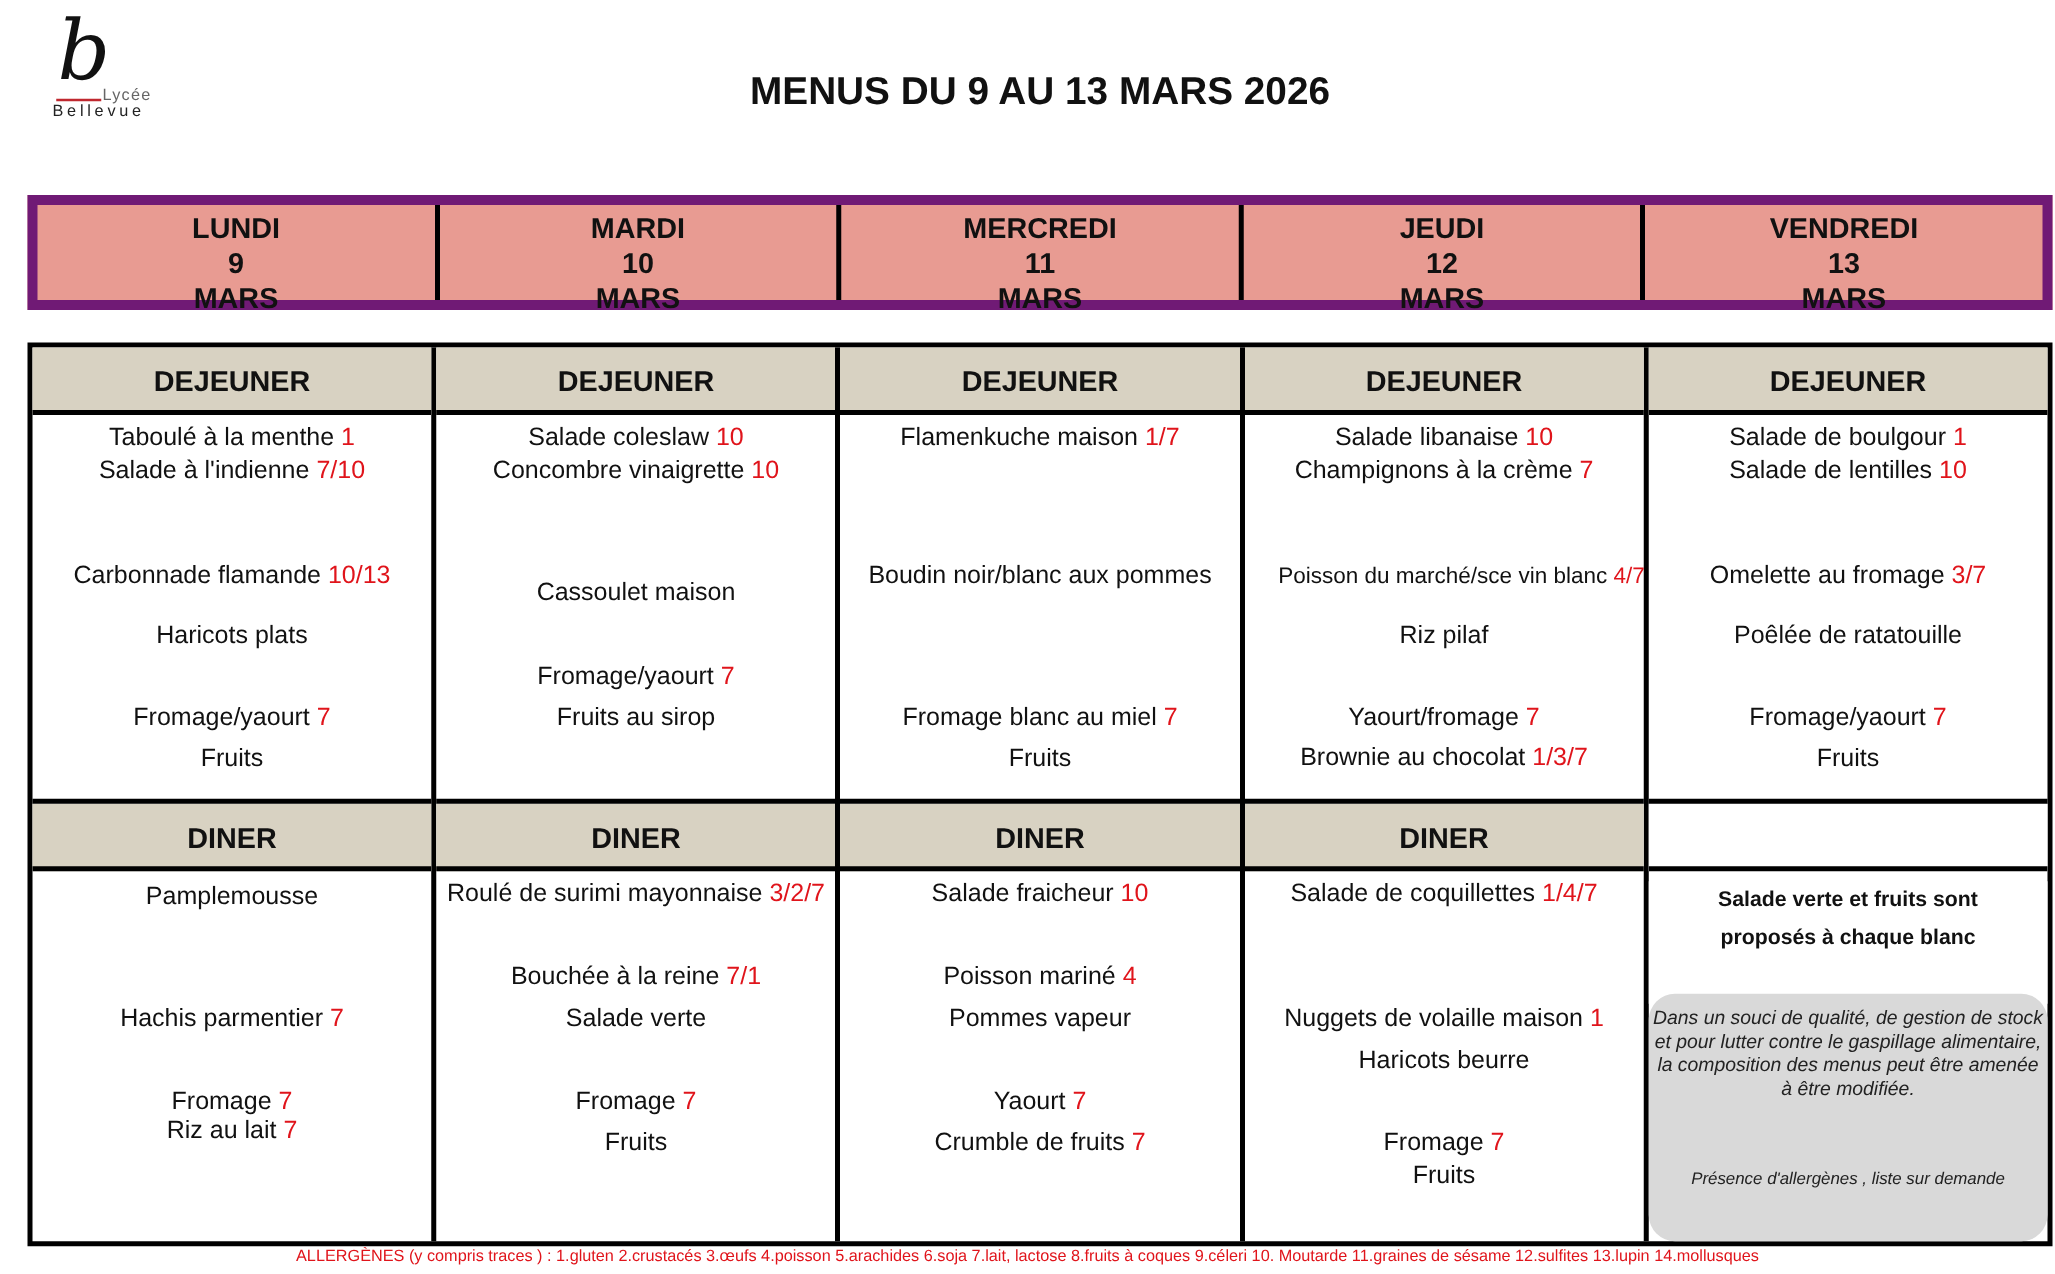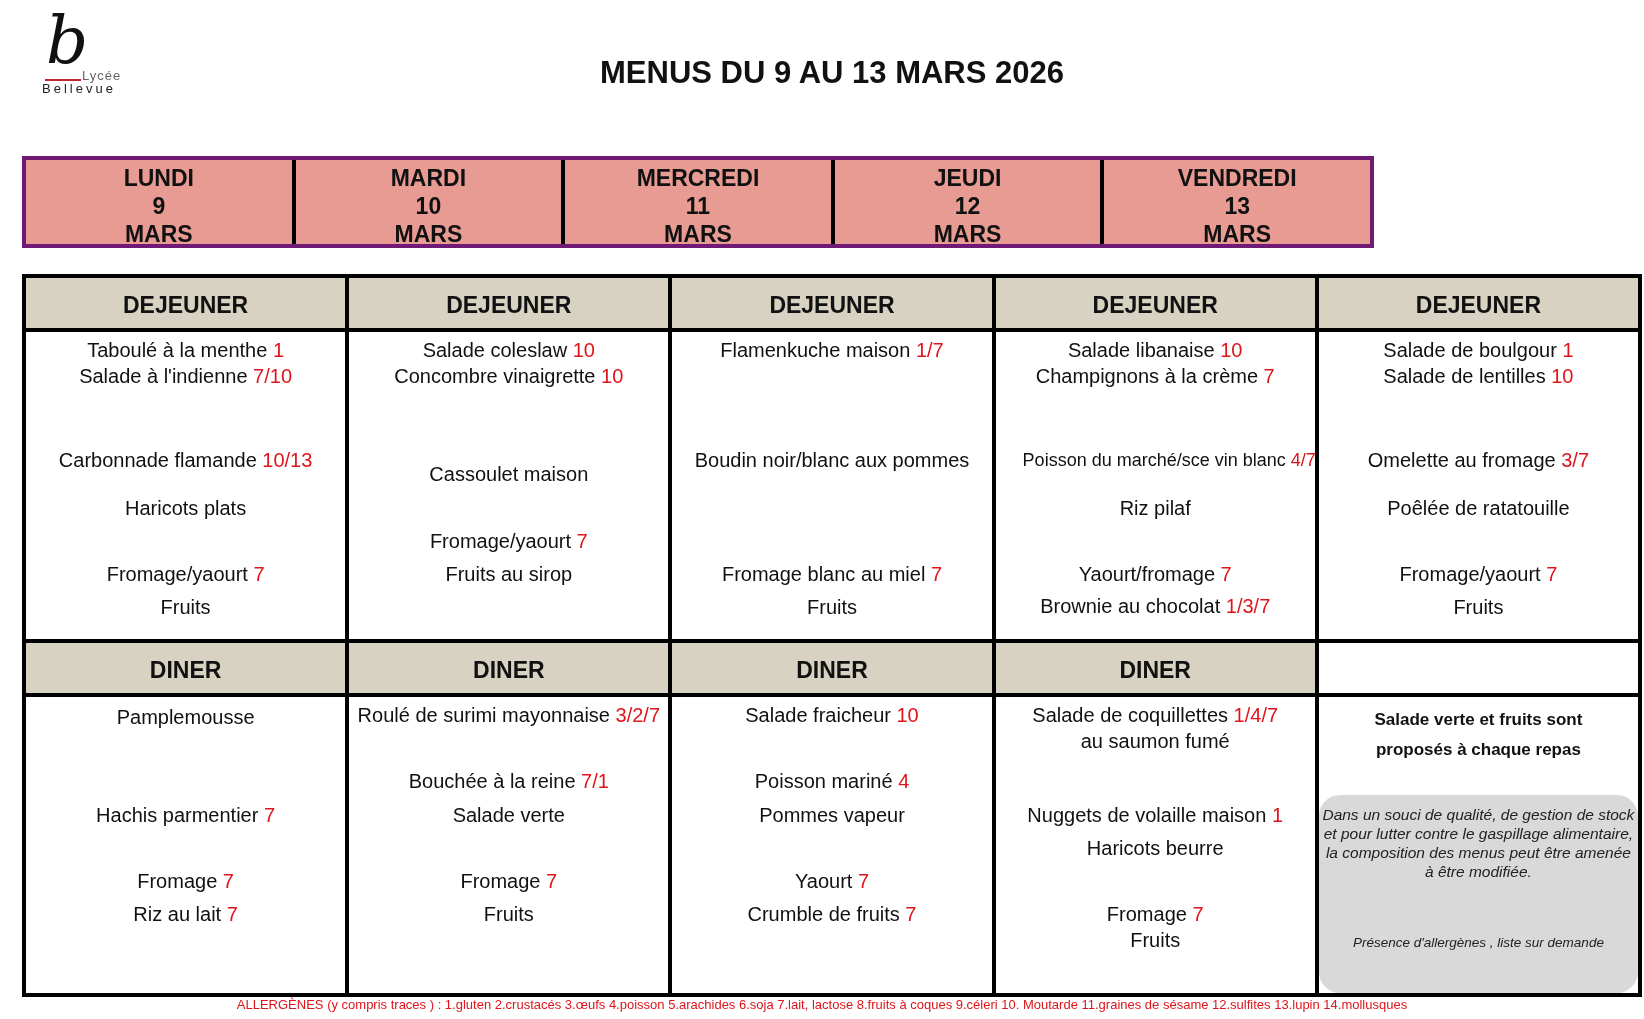--- a/index.html
+++ b/index.html
@@ -7,21 +7,21 @@
   body { position: relative; font-family: "Liberation Sans", sans-serif; color: #111; }
 
   .logo { position: absolute; left: 40px; top: 8px; width: 100px; height: 80px; }
   .logo .b-glyph { position: absolute; left: 6px; top: 0; font-family: "DejaVu Serif", serif; font-style: italic; font-size: 66px; line-height: 66px; color: #111; }
   .logo .red-bar { position: absolute; left: 5px; top: 71px; width: 36px; height: 2px; background: #c0282f; }
   .logo .lycee { position: absolute; left: 42px; top: 60px; font-size: 13px; color: #666; letter-spacing: 1px; }
   .logo .bellevue { position: absolute; left: 2px; top: 73px; font-size: 13px; letter-spacing: 3px; color: #222; }
 
   .page-title { position: absolute; left: 0; width: 1664px; top: 55px; text-align: center; font-size: 31px; font-weight: bold; color: #111; letter-spacing: 0px; }
 
-  .days { position: absolute; left: 22px; top: 156px; width: 1352px; height: 92px; display: flex; border: 4px solid #701a75; background: #e89b92; }
+  .days { position: absolute; left: 22px; top: 156px; width: 1620px; height: 92px; display: flex; border: 8px solid #701a75; background: #e89b92; }
   .day { flex: 1; border-right: 4px solid #000; text-align: center; font-weight: bold; font-size: 23px; line-height: 28px; padding-top: 4px; }
   .day:last-child { border-right: none; }
 
   .meals { position: absolute; left: 22px; top: 274px; width: 1620px; height: 723px; border: 4px solid #000; display: flex; }
   .col { flex: 1; border-right: 4px solid #000; display: flex; flex-direction: column; position: relative; }
   .col:last-child { border-right: none; }
   .meal-head { height: 54px; background: #d8d2c2; text-align: center; font-weight: bold; font-size: 23px; line-height: 54px; border-bottom: 4px solid #000; }
   .meal-head.blank { background: #ffffff; }
   .lunch-body { height: 311px; border-bottom: 4px solid #000; position: relative; }
   .dinner-body { flex: 1; position: relative; padding-left: 28px; }
@@ -85,21 +85,21 @@
         <div class="item" style="top: 116px;"><span>Carbonnade flamande </span><span class="al">10/13</span></div>
         <div class="item" style="top: 164px;"><span>Haricots plats</span></div>
         <div class="item" style="top: 230px;"><span>Fromage/yaourt </span><span class="al">7</span></div>
         <div class="item" style="top: 263px;"><span>Fruits</span></div>
       </div>
     <div class="meal-head">DINER</div>
     <div class="dinner-body">
         <div class="item" style="top: 8px;"><span>Pamplemousse</span></div>
         <div class="item" style="top: 106px;"><span>Hachis parmentier </span><span class="al">7</span></div>
         <div class="item" style="top: 172px;"><span>Fromage </span><span class="al">7</span></div>
-        <div class="item" style="top: 205px; text-align: center;"><span>Riz au lait </span><span class="al">7</span></div>
+        <div class="item" style="top: 195px; text-align: center;"><span>Riz au lait </span><span class="al">7</span></div>
       </div>
   </div>
   <div class="col">
     <div class="meal-head">DEJEUNER</div>
     <div class="lunch-body">
         <div class="item" style="top: 6px;"><span>Salade coleslaw </span><span class="al">10</span></div>
         <div class="item" style="top: 32px;"><span>Concombre vinaigrette </span><span class="al">10</span></div>
         <div class="item" style="top: 130px;"><span>Cassoulet maison</span></div>
         <div class="item" style="top: 197px;"><span>Fromage/yaourt </span><span class="al">7</span></div>
         <div class="item" style="top: 230px;"><span>Fruits au sirop</span></div>
@@ -136,42 +136,41 @@
         <div class="item" style="top: 6px;"><span>Salade libanaise </span><span class="al">10</span></div>
         <div class="item" style="top: 32px;"><span>Champignons à la crème </span><span class="al">7</span></div>
         <div class="item small" style="top: 116px; padding-left: 27px;"><span>Poisson du marché/sce vin blanc </span><span class="al">4/7</span></div>
         <div class="item" style="top: 164px;"><span>Riz pilaf</span></div>
         <div class="item" style="top: 230px;"><span>Yaourt/fromage </span><span class="al">7</span></div>
         <div class="item" style="top: 262px;"><span>Brownie au chocolat </span><span class="al">1/3/7</span></div>
       </div>
     <div class="meal-head">DINER</div>
     <div class="dinner-body">
         <div class="item" style="top: 6px;"><span>Salade de coquillettes </span><span class="al">1/4/7</span></div>
-        <div class="item" style="top: 32px;"><span>au saumon fumé</span></div>
         <div class="item" style="top: 106px;"><span>Nuggets de volaille maison  </span><span class="al">1</span></div>
         <div class="item" style="top: 139px;"><span>Haricots beurre</span></div>
         <div class="item" style="top: 205px;"><span>Fromage </span><span class="al">7</span></div>
         <div class="item" style="top: 231px;"><span>Fruits</span></div>
       </div>
   </div>
   <div class="col">
     <div class="meal-head">DEJEUNER</div>
     <div class="lunch-body">
         <div class="item" style="top: 6px;"><span>Salade de boulgour </span><span class="al">1</span></div>
         <div class="item" style="top: 32px;"><span>Salade de lentilles </span><span class="al">10</span></div>
         <div class="item" style="top: 116px;"><span>Omelette au fromage </span><span class="al">3/7</span></div>
         <div class="item" style="top: 164px;"><span>Poêlée de ratatouille</span></div>
         <div class="item" style="top: 230px;"><span>Fromage/yaourt </span><span class="al">7</span></div>
         <div class="item" style="top: 263px;"><span>Fruits</span></div>
       </div>
     <div class="meal-head blank"></div>
     <div class="dinner-body">
       <div class="note-top">
         <div>Salade verte et fruits sont</div>
-        <div>proposés à chaque repas</div>
+        <div>proposés à chaque blanc</div>
       </div>
       <div class="note-grey">
         <div class="txt">Dans un souci de qualité, de gestion de stock et pour lutter contre le gaspillage alimentaire, la composition des menus peut être amenée à être modifiée.</div>
         <div class="sub">Présence d'allergènes , liste sur demande</div>
       </div>
     </div>
   </div>
 </div>
 
 <div class="allergens">ALLERGÈNES (y compris traces ) :  1.gluten  2.crustacés  3.œufs   4.poisson  5.arachides  6.soja  7.lait, lactose  8.fruits à coques  9.céleri  10. Moutarde   11.graines de sésame  12.sulfites  13.lupin  14.mollusques</div>

